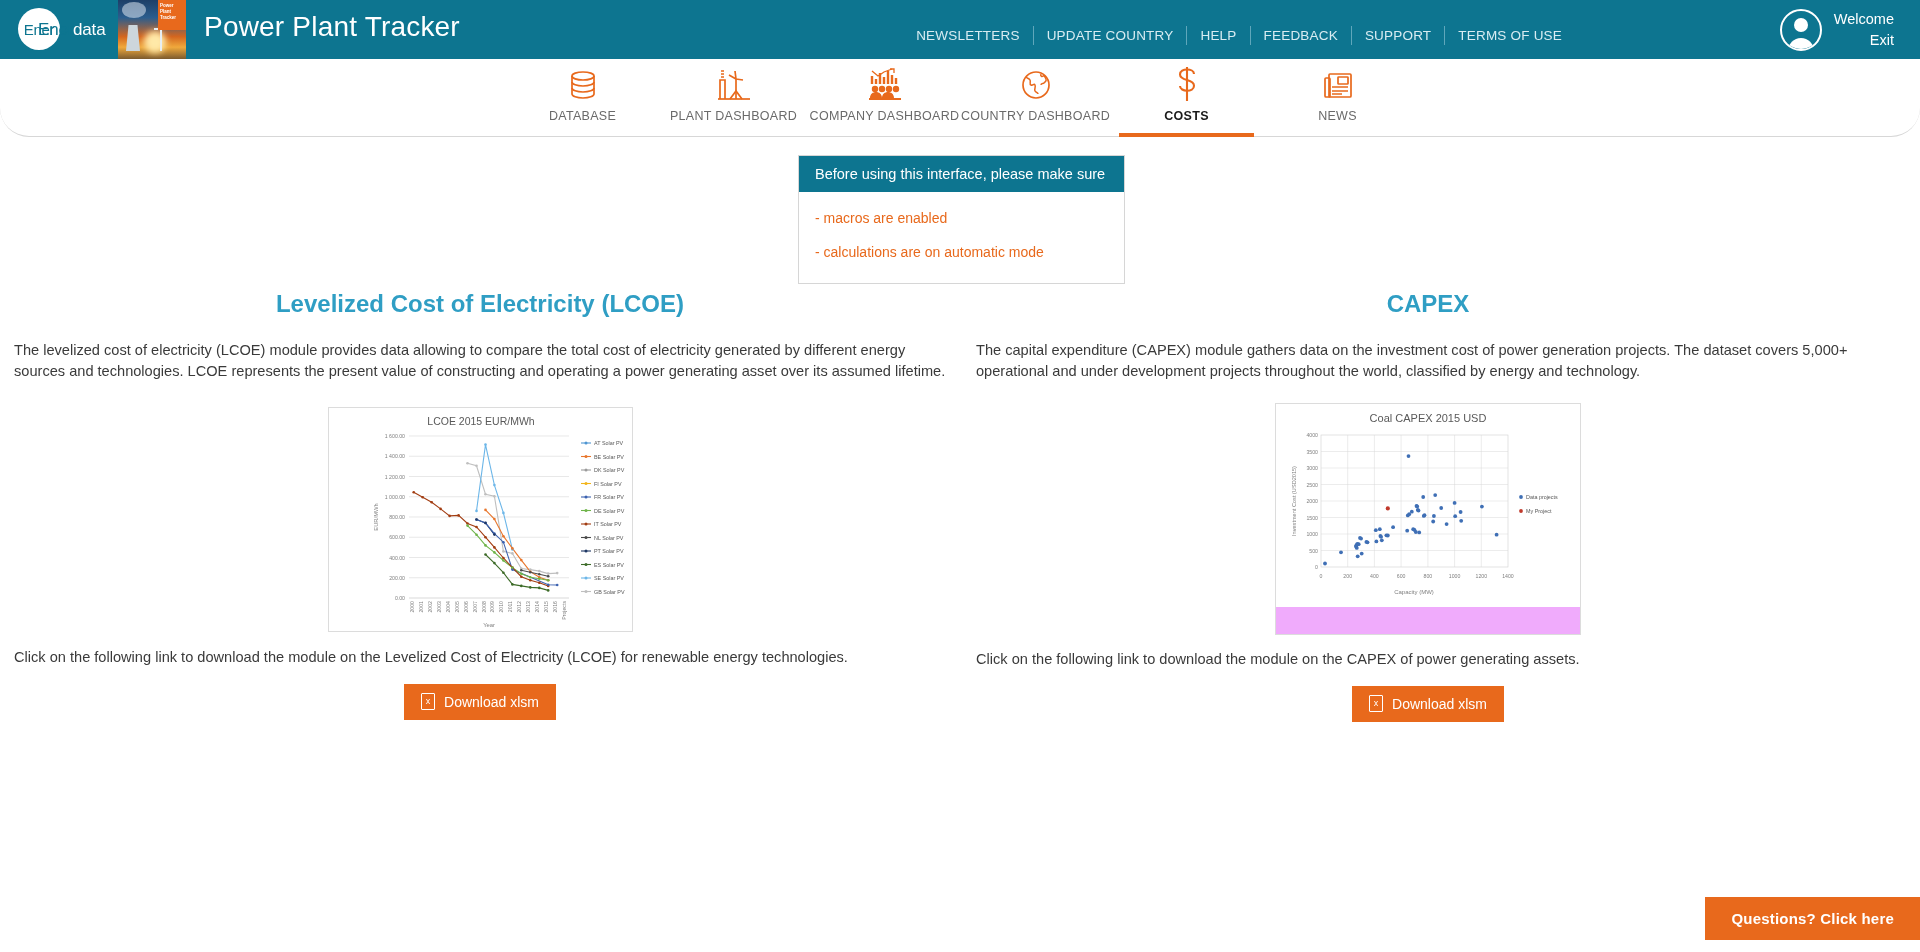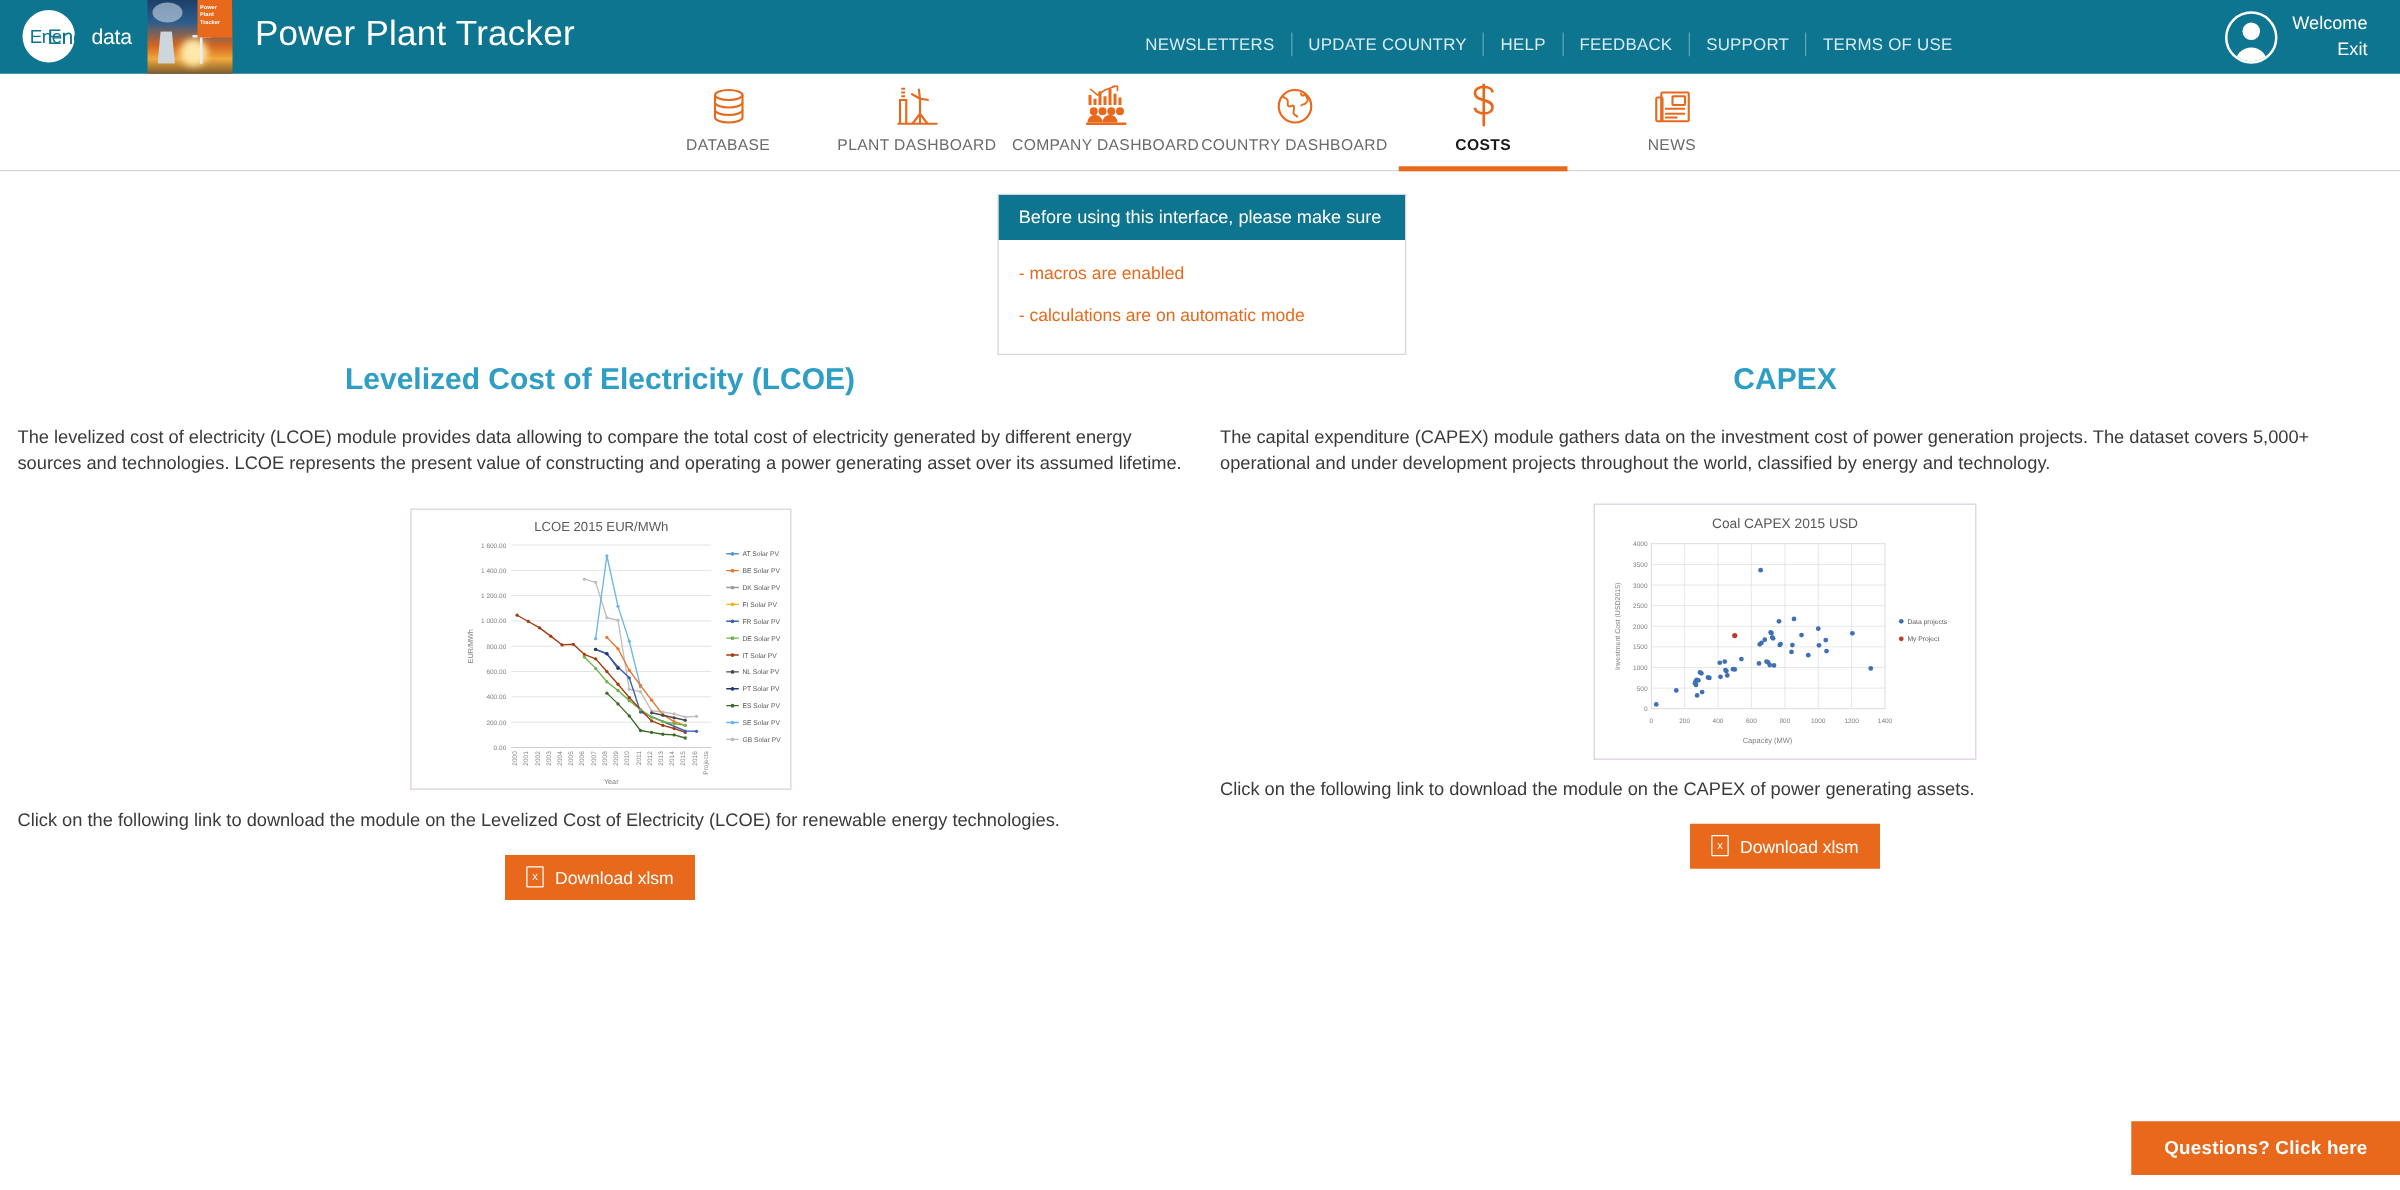--- a/index.html
+++ b/index.html
@@ -90,20 +90,21 @@
   .welcome-wrap { display: flex; flex-direction: column; align-items: flex-end;
     color: #ffffff; font-size: 14.5px; line-height: 21px; }
   .welcome-wrap .exit { cursor: pointer; }
 
   
   .iconnav {
     height: 78px; background: #ffffff;
     border-bottom: 1px solid #d7d7d7;
     display: flex; align-items: flex-start; justify-content: center;
     gap: 0;
+    border-radius: 29px;
   }
   .navitem {
     width: 151px; height: 78px; position: relative;
     display: flex; flex-direction: column; align-items: center;
     justify-content: flex-start; padding-top: 5px; cursor: pointer;
   }
   .navitem .ic { height: 38px; display: flex; align-items: flex-end; justify-content: center; }
   .navitem .lb {
     margin-top: 7px; font-size: 12.5px; color: #6a6a6a; letter-spacing: 0.3px;
     white-space: nowrap; text-align: center;
@@ -552,21 +553,21 @@
         <span class="fi">x</span>
         <span>Download xlsm</span>
       </button>
     </div>
   </div>
 
   <div class="col right">
     <div class="sec-title">CAPEX</div>
     <div class="sec-desc" style="padding-left:0">The capital expenditure (CAPEX) module gathers data on the investment cost of power generation projects. The dataset covers 5,000+ operational and under development projects throughout the world, classified by energy and technology.</div>
 
-    <div class="chart-frame" style="width:306px;height:205px;margin-top:21px;">
+    <div class="chart-frame" style="width:306px;height:232px;margin-top:21px;">
       <svg class="cx" width="304" height="203" viewBox="0 0 304 203">
         <rect x="0" y="0" width="304" height="203" fill="#ffffff"></rect>
         <text x="152" y="18" text-anchor="middle" font-size="11" fill="#595959">Coal CAPEX 2015 USD</text>
 
         <rect x="45" y="31" width="187" height="132" fill="none" stroke="#d0d0d0" stroke-width="0.6"></rect>
         <g stroke="#d9d9d9" stroke-width="0.5">
           <line x1="45" y1="47.5" x2="232" y2="47.5"></line>
           <line x1="45" y1="64" x2="232" y2="64"></line>
           <line x1="45" y1="80.5" x2="232" y2="80.5"></line>
           <line x1="45" y1="97" x2="232" y2="97"></line>

